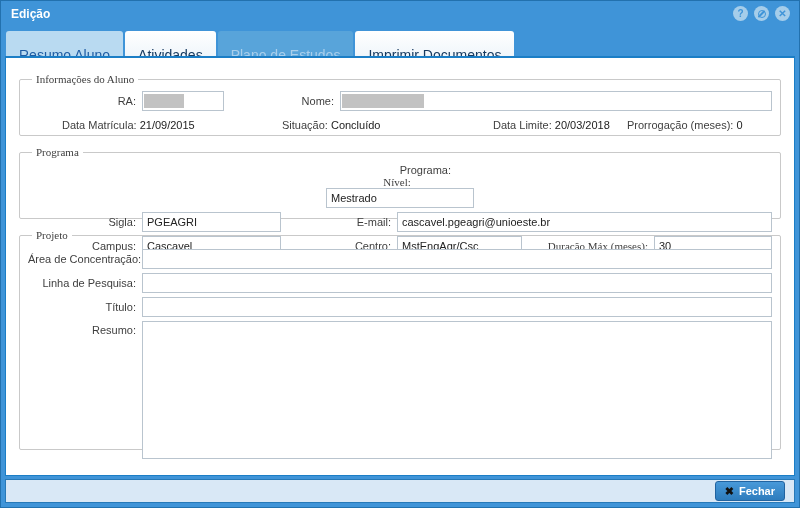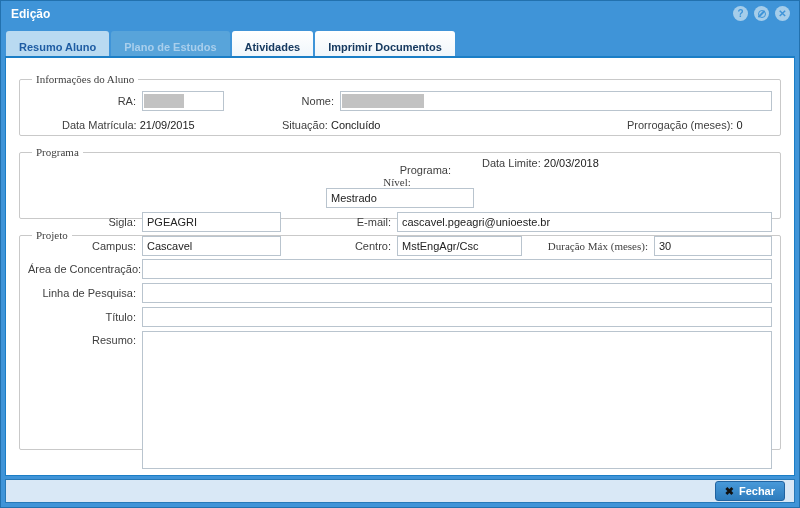--- a/index.html
+++ b/index.html
@@ -19,21 +19,21 @@
     width:15px; height:15px; border-radius:50%; background:#a5cdea;
     color:var(--chrome); font-size:10px; font-weight:bold; text-align:center;
     line-height:15px; cursor:pointer; position:relative;
   }
   .tool .slash { position:absolute; left:3px; top:6.5px; width:9px; height:2px; background:var(--chrome); transform:rotate(-45deg); border-radius:1px; }
   .tool .ring { position:absolute; left:3.5px; top:3.5px; width:8px; height:8px; border:1.5px solid var(--chrome); border-radius:50%; }
 
   
   .tabbar { display:flex; gap:2px; padding:4px 0 0 5px; height:29px; align-items:flex-end; }
   .tab {
-    height:25px; line-height:25px; padding:4px 13px; font-size:11px; font-weight:bold;
+    height:25px; line-height:25px; padding:12px 13px; font-size:14px; font-weight:normal;
     border-radius:3px 3px 0 0; cursor:pointer; white-space:nowrap;
   }
   .tab.active { background:var(--tabActiveBg); color:var(--tabActiveText); }
   .tab.disabled { background:var(--tabDisabledBg); color:var(--tabDisabledText); cursor:default; }
   .tab.normal { background:linear-gradient(#ffffff,#f0f6fb); color:var(--tabNormalText); }
 
   
   .body-panel {
     position:absolute; left:4px; right:4px; top:55px; bottom:31px;
     background:#fff; border:1px solid var(--bodyBorder); border-top-width:2px;
@@ -105,22 +105,22 @@
     <div class="tool">?</div>
     <div class="tool">
         <span class="ring"></span>
         <span class="slash"></span>
       </div>
     <div class="tool">✕</div>
   </div>
 
   <div class="tabbar">
     <div class="tab active">Resumo Aluno</div>
+    <div class="tab normal">Atividades</div>
     <div class="tab disabled">Plano de Estudos</div>
-    <div class="tab normal">Atividades</div>
     <div class="tab normal">Imprimir Documentos</div>
   </div>
 
   <div class="body-panel">
 
     <fieldset style="height:63px;">
       <legend>Informações do Aluno</legend>
       <div class="frow" style="margin-top:2px;">
         <span class="flabel">RA:</span>
         <span class="redact-wrap" style="width:82px;">
@@ -129,21 +129,21 @@
         </span>
         <span class="flabel mid">Nome:</span>
         <span class="redact-wrap grow">
           <input type="text" value="" style="">
           <span class="redact nome"></span>
         </span>
       </div>
       <div class="textrow">
         <span class="pair" style="left:34px;"><span>Data Matrícula:</span> <span class="val">21/09/2015</span></span>
         <span class="pair" style="left:254px;"><span>Situação:</span> <span class="val">Concluído</span></span>
-        <span class="pair" style="left:454px;margin-top:38px;"><span>Data Limite:</span> <span class="val">20/03/2018</span></span>
+        <span class="pair" style="left:465px;"><span>Data Limite:</span> <span class="val">20/03/2018</span></span>
         <span class="pair" style="left:599px;"><span>Prorrogação (meses):</span> <span class="val">0</span></span>
       </div>
     </fieldset>
 
     <fieldset style="height:73px;">
       <legend>Programa</legend>
       <div class="frow" style="margin-top:2px;flex-direction:column;">
         <span class="flabel">Programa:</span>
         <span class="spacer-label">Nível:</span>
         <input type="text" style="width: 148px;" value="Mestrado">
@@ -159,21 +159,21 @@
         <input type="text" style="width: 139px;" value="Cascavel">
         <span class="flabel mid">Centro:</span>
         <input type="text" style="width: 125px;" value="MstEngAgr/Csc">
         <span class="spacer-label">Duração Máx (meses):</span>
         <input type="text" style="width: 118px;" value="30">
       </div>
     </fieldset>
 
     <fieldset style="height:221px;">
       <legend>Projeto</legend>
-      <div class="frow" style="margin-top:14px;">
+      <div class="frow" style="margin-top:4px;">
         <span class="flabel">Área de Concentração:</span>
         <input type="text" class="grow" value="" style="">
       </div>
       <div class="frow">
         <span class="flabel">Linha de Pesquisa:</span>
         <input type="text" class="grow" value="" style="">
       </div>
       <div class="frow">
         <span class="flabel">Título:</span>
         <input type="text" class="grow" value="" style="">

